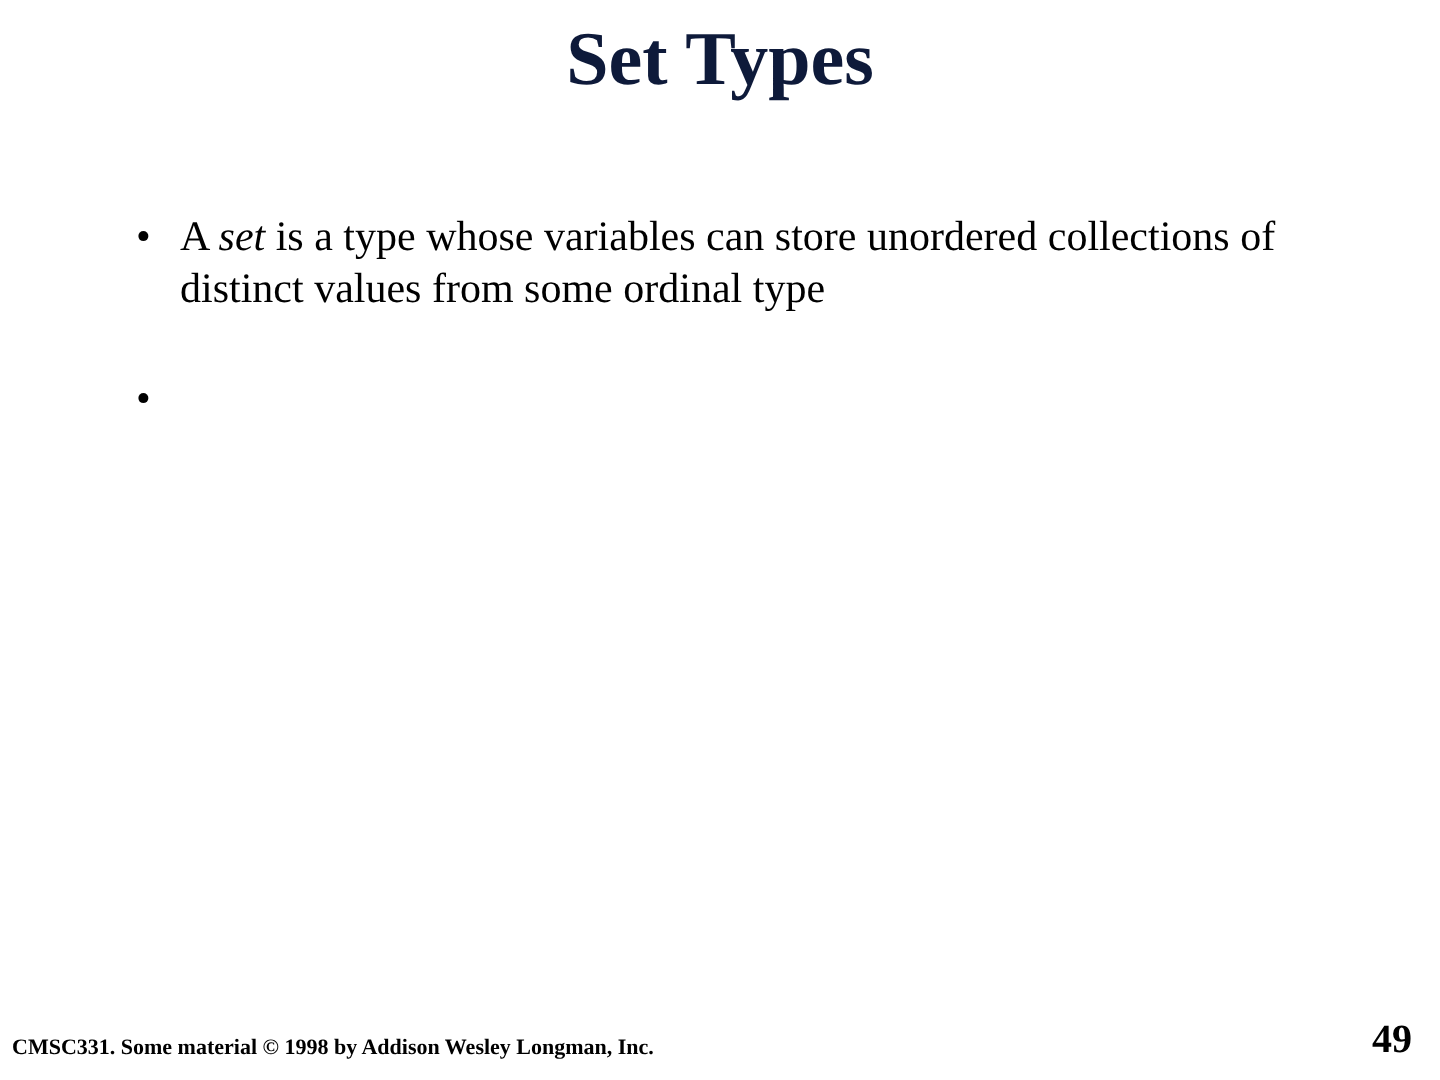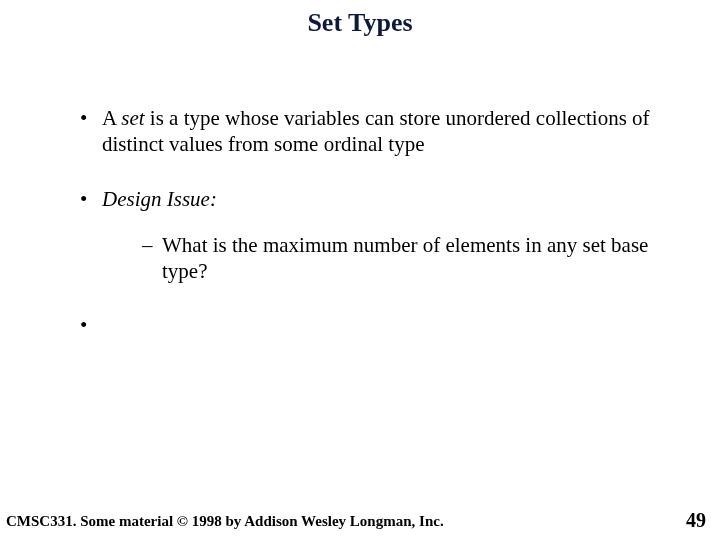--- a/index.html
+++ b/index.html
@@ -14,29 +14,29 @@
     overflow: hidden;
   }
   .slide {
     width: 720px;
     height: 540px;
     position: relative;
     box-sizing: border-box;
   }
   .title {
     text-align: center;
-    font-size: 26px;
+    font-size: 38px;
     font-weight: bold;
     color: #0e1a3a;
     padding-top: 8px;
   }
   .body {
     position: absolute;
     top: 105px;
-    left: 80px;
+    left: 68px;
     right: 60px;
     font-size: 21px;
     line-height: 1.25;
   }
   .b1 {
     margin-bottom: 28px;
     padding-left: 22px;
     position: relative;
   }
   .b1::before {
@@ -55,21 +55,21 @@
     content: "–";
     position: absolute;
     left: 40px;
     top: 0;
   }
   .ital { font-style: italic; }
   .footer-left {
     position: absolute;
     left: 6px;
     bottom: 10px;
-    font-size: 15px;
+    font-size: 11px;
     font-weight: bold;
     font-family: "Times New Roman", Times, serif;
   }
   .footer-right {
     position: absolute;
     right: 14px;
     bottom: 8px;
     font-size: 20px;
     font-weight: bold;
   }
@@ -80,26 +80,20 @@
 <div class="slide">
 
   <div class="title">Set Types</div>
 
   <div class="body">
 
     <div class="b1">
       <span>A </span><span class="ital">set</span><span> is a type whose variables can store unordered collections of distinct values from some ordinal type</span>
     </div>
 
-    <div class="b1">
-      <span class="ital">Design Issue:</span>
-      <div class="b2" style="margin-top:20px; margin-bottom:28px;">
-        <span>What is the maximum number of elements in any set base type?</span>
-      </div>
-    </div>
 
     <div class="b1">
     </div>
 
   </div>
 
   <div class="footer-left">CMSC331. Some material © 1998 by Addison Wesley Longman, Inc.</div>
   <div class="footer-right">49</div>
 
 </div>

